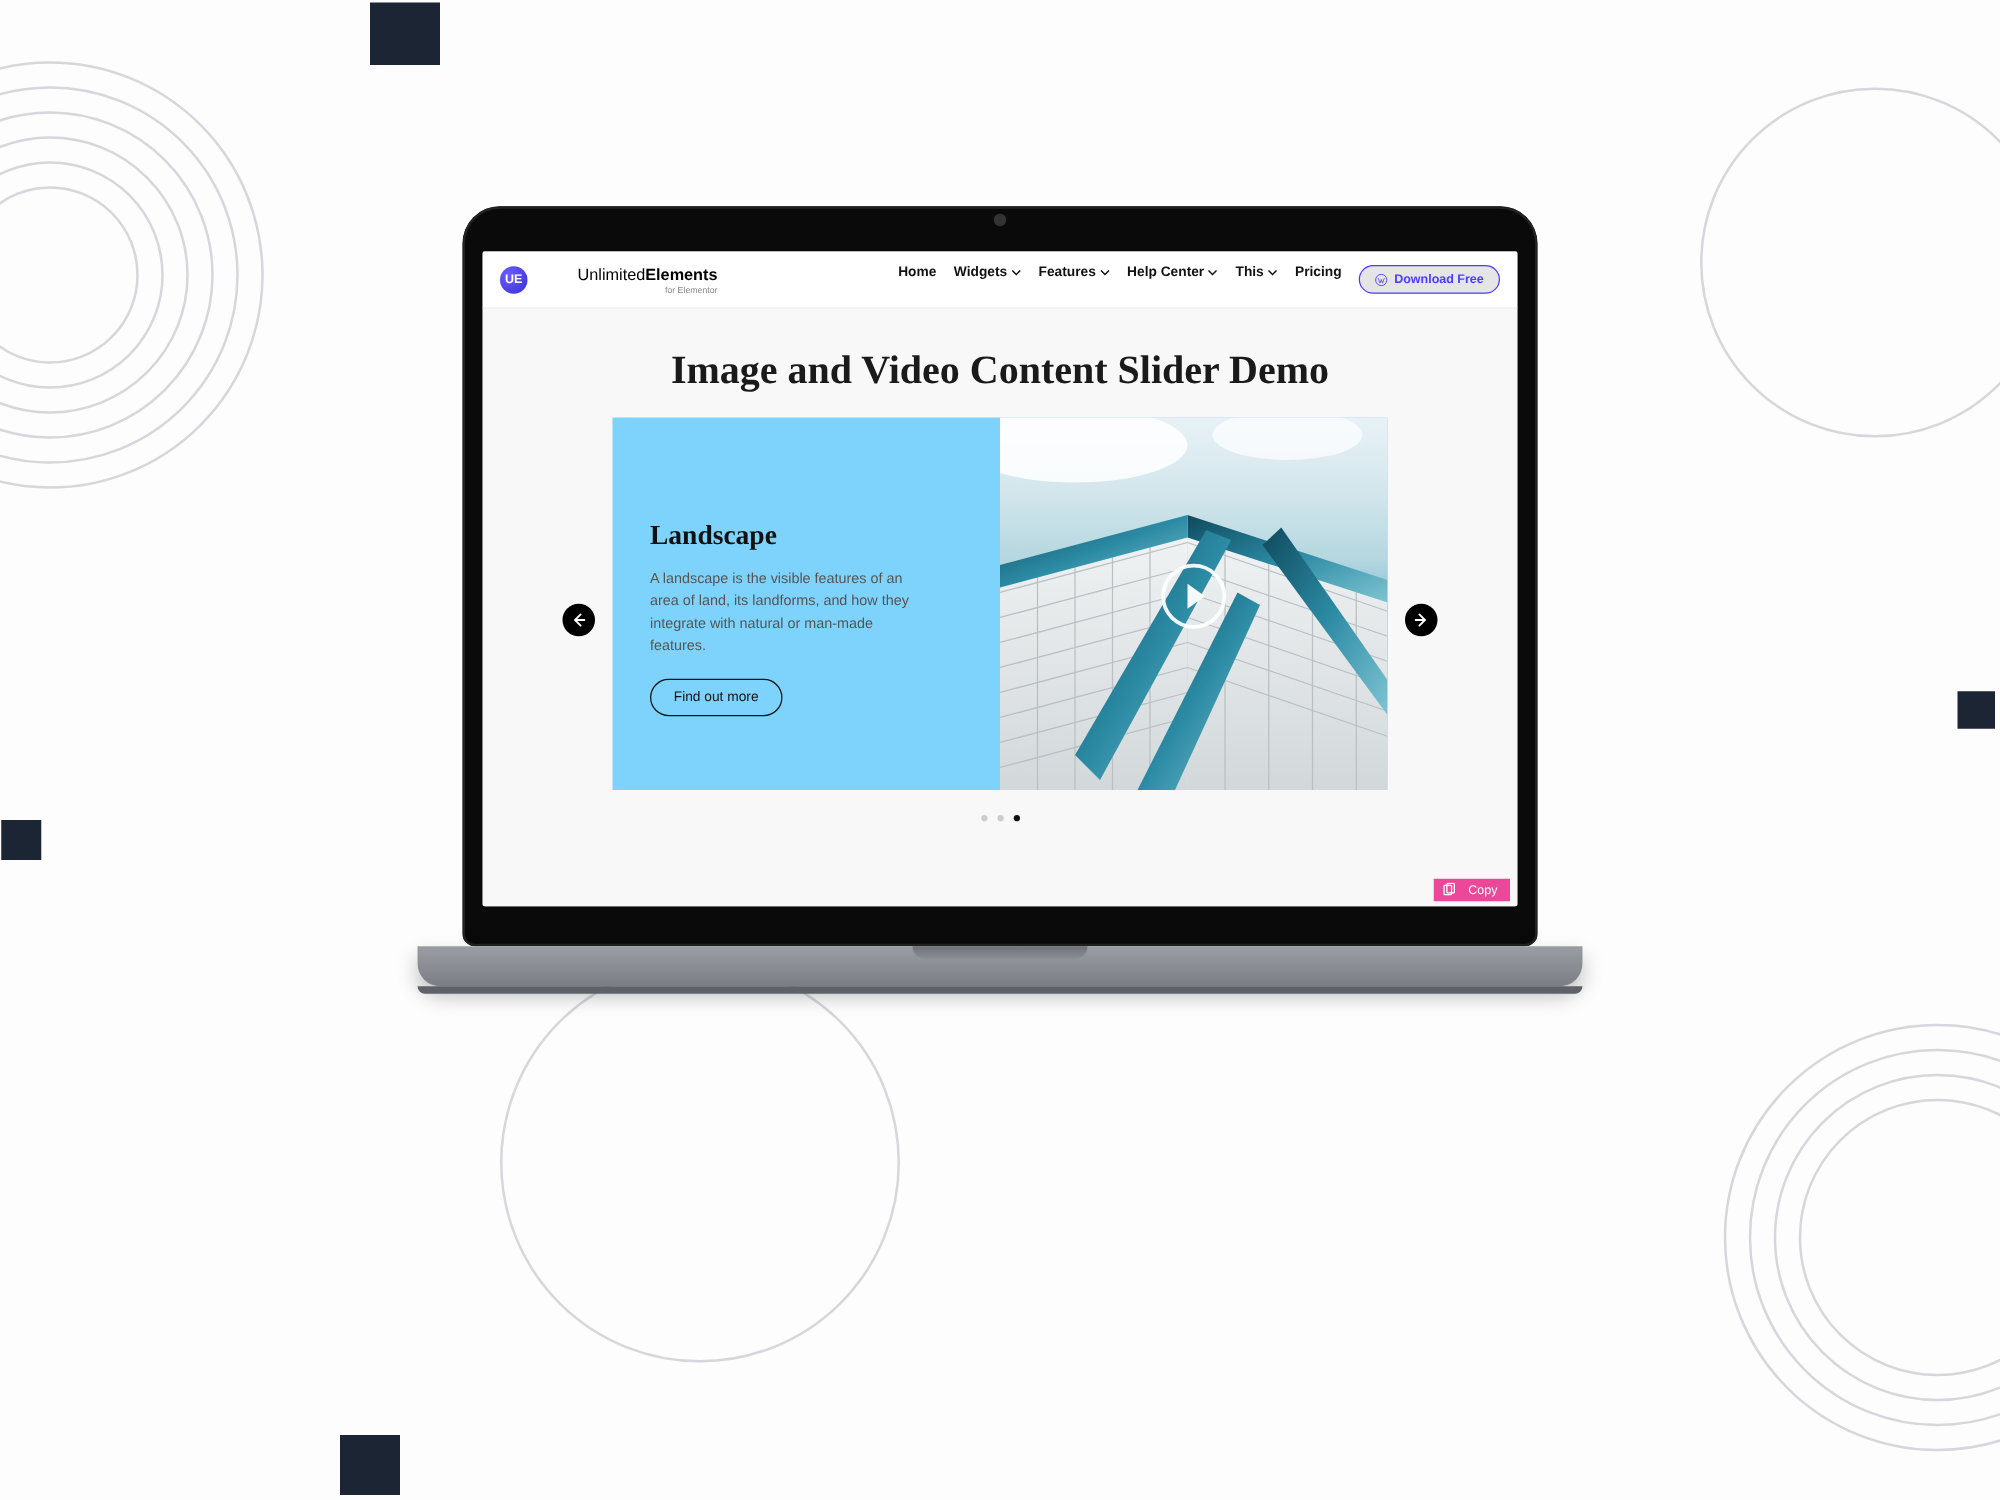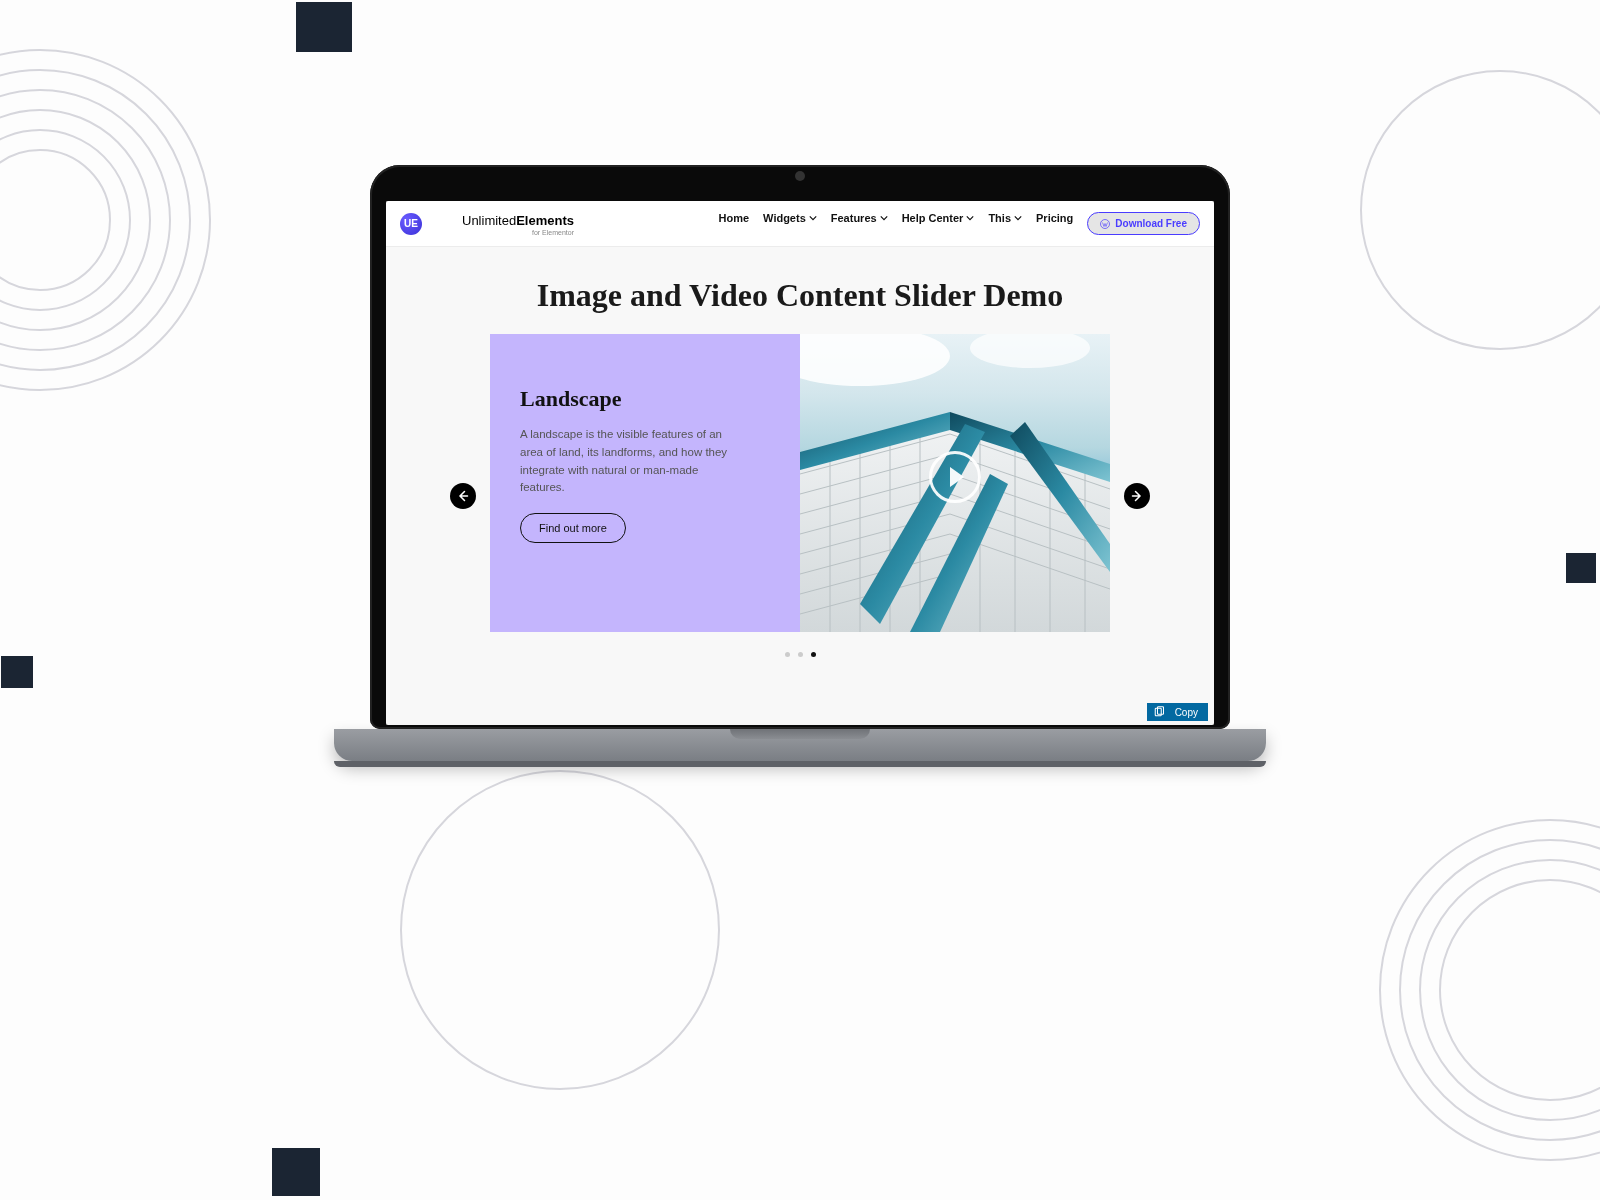--- a/index.html
+++ b/index.html
@@ -58,21 +58,21 @@
 .laptop {
   position: absolute;
   left: 50%;
   top: 165px;
   transform: translateX(-50%);
   width: 860px;
 }
 .laptop-frame {
   background: #0a0a0a;
   border-radius: 30px 30px 10px 10px;
-  padding: 14px 16px 4px;
+  padding: 14px 16px 32px;
   position: relative;
   box-shadow: inset 0 0 0 2px #222;
 }
 .laptop-camera {
   position: absolute;
   left: 50%;
   top: 6px;
   transform: translateX(-50%);
   width: 10px;
   height: 10px;
@@ -149,21 +149,22 @@
 }
 .download-btn svg { width: 10px; height: 10px; fill: #4a3cff; }
 
 .page-main { padding: 30px 18px 10px; background: #f8f8f8; position: relative; height: calc(100% - 44px);}
 .page-title { font-family: Georgia, "Times New Roman", serif; font-size: 32px; font-weight: 700; text-align: center; color: #1a1a1a; }
 .page-subtitle { font-size: 11.5px; color: #444; text-align: center; margin-top: 12px; }
 
 .slider-wrap { position: relative; margin: 20px auto 0; width: 620px; }
 .slider {
   display: flex;
-  background: #c4b5fd;
+  background: #7dd3fc;
+  align-items: center;
 }
 .slide-left {
   flex: 1;
   padding: 52px 22px 30px 30px;
 }
 .slide-title { font-family: Georgia, serif; font-size: 22px; font-weight: 700; color: #111; }
 .slide-desc { font-size: 11.5px; color: #555; line-height: 1.55; margin-top: 14px; max-width: 210px;}
 .slide-btn {
   margin-top: 16px;
   border: 1px solid #111;
@@ -207,21 +208,21 @@
 .nav-arrow.left { left: -40px; }
 .nav-arrow.right { right: -40px; }
 .nav-arrow svg { width: 12px; height: 12px; fill: #fff; }
 
 .dots { display:flex; gap:8px; justify-content:center; margin-top:20px; }
 .dot { width:5px; height:5px; border-radius:50%; background:#ccc; cursor:pointer; }
 .dot.active { background:#111; }
 
 .copy-badge {
   position: absolute; right: 6px; bottom: 6px;
-  background: #0369a1; color: #fff; font-size: 10px;
+  background: #ec4899; color: #fff; font-size: 10px;
   padding: 3px 10px 3px 6px; display:flex; align-items:center; gap:10px;
   cursor: pointer;
 }
 .copy-badge svg { width:12px; height:12px; fill:#fff; }
 </style>
 </head>
 <body>
 
 <div class="bg-circles-tl">
   <svg viewBox="0 0 360 360">

